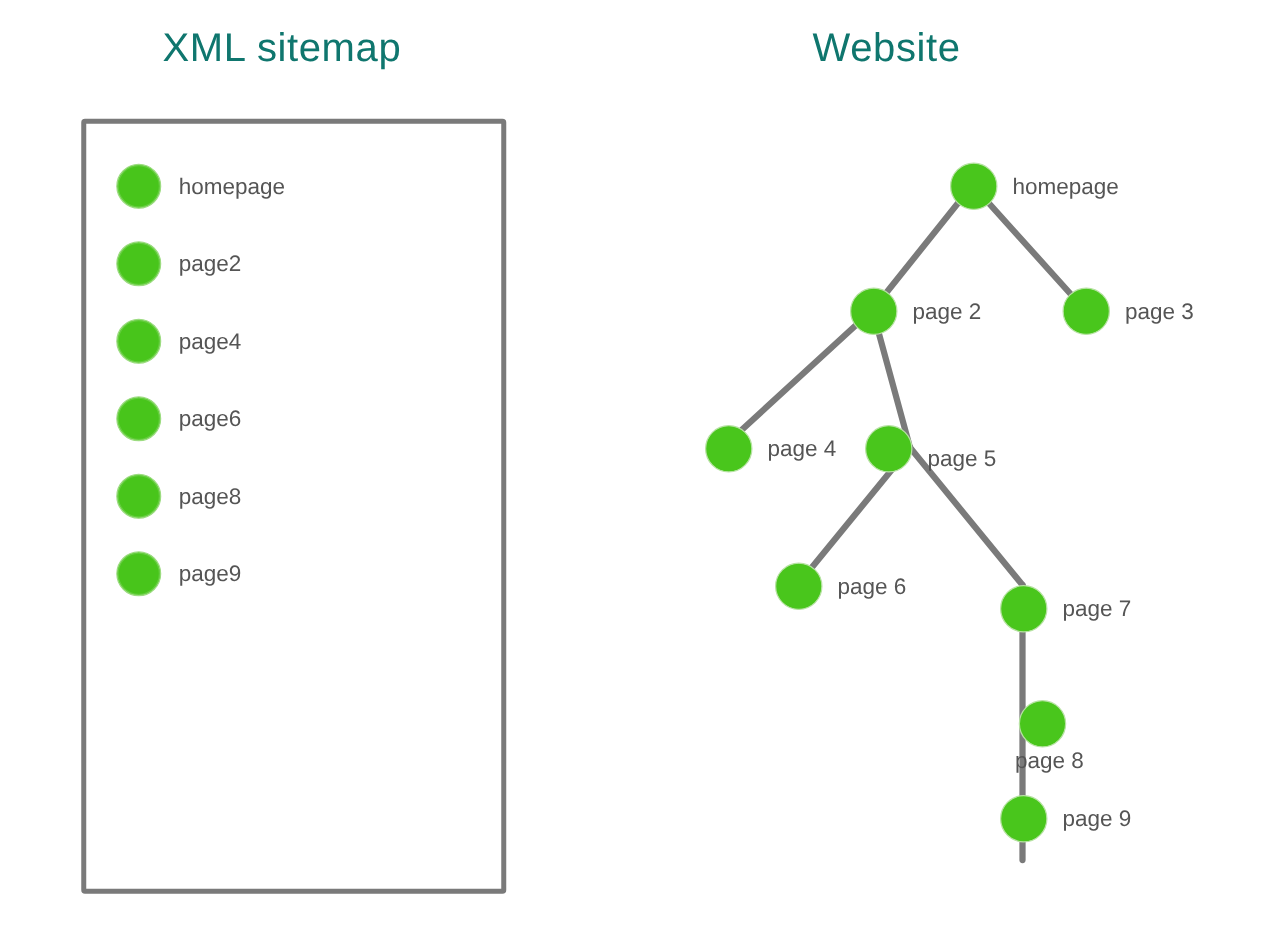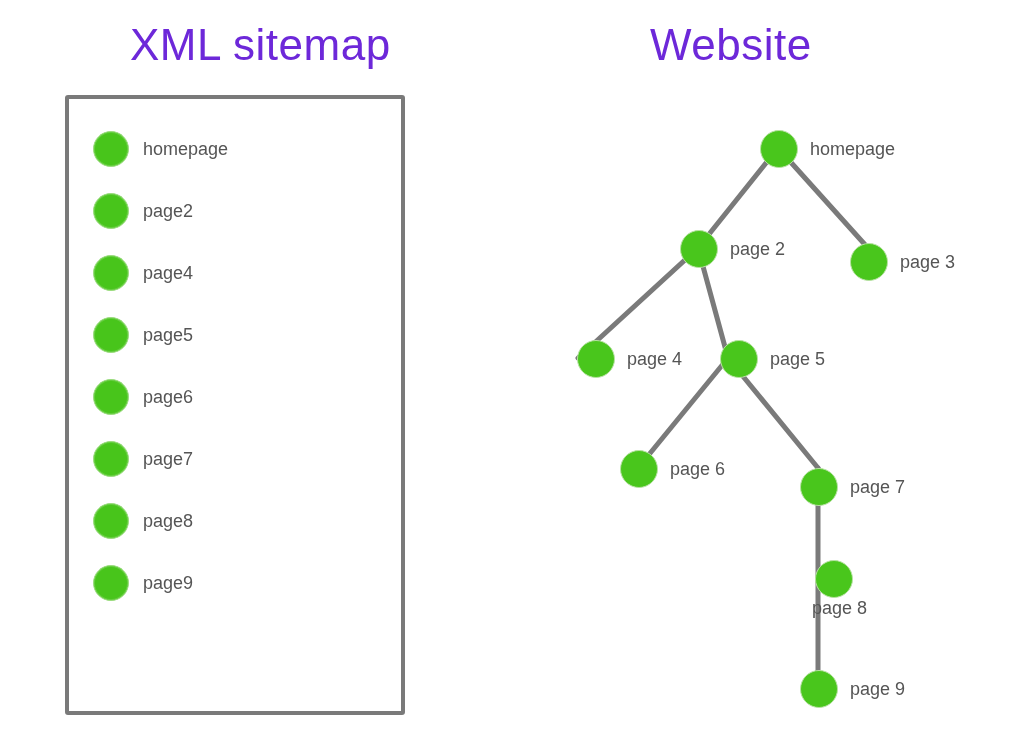--- a/index.html
+++ b/index.html
@@ -13,23 +13,23 @@
     overflow: hidden;
   }
   .stage {
     position: relative;
     width: 1024px;
     height: 750px;
   }
   
   .title {
     position: absolute;
-    font-size: 44px;
+    font-size: 32px;
     font-weight: 400;
-    color: #6d28d9;
+    color: #0f766e;
     letter-spacing: 0.5px;
   }
   .title-left  { left: 130px; top: 20px; }
   .title-right { left: 650px; top: 20px; }
 
   .sitemap-box {
     position: absolute;
     left: 65px;
     top: 95px;
     width: 340px;
@@ -108,29 +108,21 @@
     <div class="sitemap-row">
         <span class="dot"></span>
         <span class="lbl">page2</span>
       </div>
     <div class="sitemap-row">
         <span class="dot"></span>
         <span class="lbl">page4</span>
       </div>
     <div class="sitemap-row">
         <span class="dot"></span>
-        <span class="lbl">page5</span>
-      </div>
-    <div class="sitemap-row">
-        <span class="dot"></span>
         <span class="lbl">page6</span>
-      </div>
-    <div class="sitemap-row">
-        <span class="dot"></span>
-        <span class="lbl">page7</span>
       </div>
     <div class="sitemap-row">
         <span class="dot"></span>
         <span class="lbl">page8</span>
       </div>
     <div class="sitemap-row">
         <span class="dot"></span>
         <span class="lbl">page9</span>
       </div>
   </div>
@@ -148,42 +140,42 @@
       </svg>
 
   <div class="node" style="left: 280px; top: 40px;">
         <span class="dot" style="background: rgb(73, 198, 28);"></span>
         <span class="lbl">homepage</span>
       </div>
       <div class="node" style="left: 200px; top: 140px;">
         <span class="dot" style="background: rgb(73, 198, 28);"></span>
         <span class="lbl">page 2</span>
       </div>
-      <div class="node" style="left: 370px; top: 153px;">
+      <div class="node" style="left: 370px; top: 140px;">
         <span class="dot" style="background: rgb(73, 198, 28);"></span>
         <span class="lbl">page 3</span>
       </div>
-      <div class="node" style="left: 97px; top: 250px;">
+      <div class="node" style="left: 84px; top: 250px;">
         <span class="dot" style="background: rgb(73, 198, 28);"></span>
         <span class="lbl">page 4</span>
       </div>
-      <div class="node" style="left: 240px; top: 250px;">
+      <div class="node" style="left: 212px; top: 250px; align-items: flex-end;">
         <span class="dot" style="background: rgb(73, 198, 28);"></span>
         <span class="lbl">page 5</span>
       </div>
       <div class="node" style="left: 140px; top: 360px;">
         <span class="dot" style="background: rgb(73, 198, 28);"></span>
         <span class="lbl">page 6</span>
       </div>
       <div class="node" style="left: 320px; top: 378px;">
         <span class="dot" style="background: rgb(73, 198, 28);"></span>
         <span class="lbl">page 7</span>
       </div>
       <div class="node" style="left: 320px; top: 470px; flex-direction: column;">
         <span class="dot" style="background: rgb(73, 198, 28);"></span>
         <span class="lbl">page 8</span>
       </div>
-      <div class="node" style="left: 320px; top: 580px;">
+      <div class="node" style="left: 320px; top: 546px;">
         <span class="dot" style="background: rgb(73, 198, 28);"></span>
         <span class="lbl">page 9</span>
       </div>
     </div>
 </div>
 
 </body></html>

